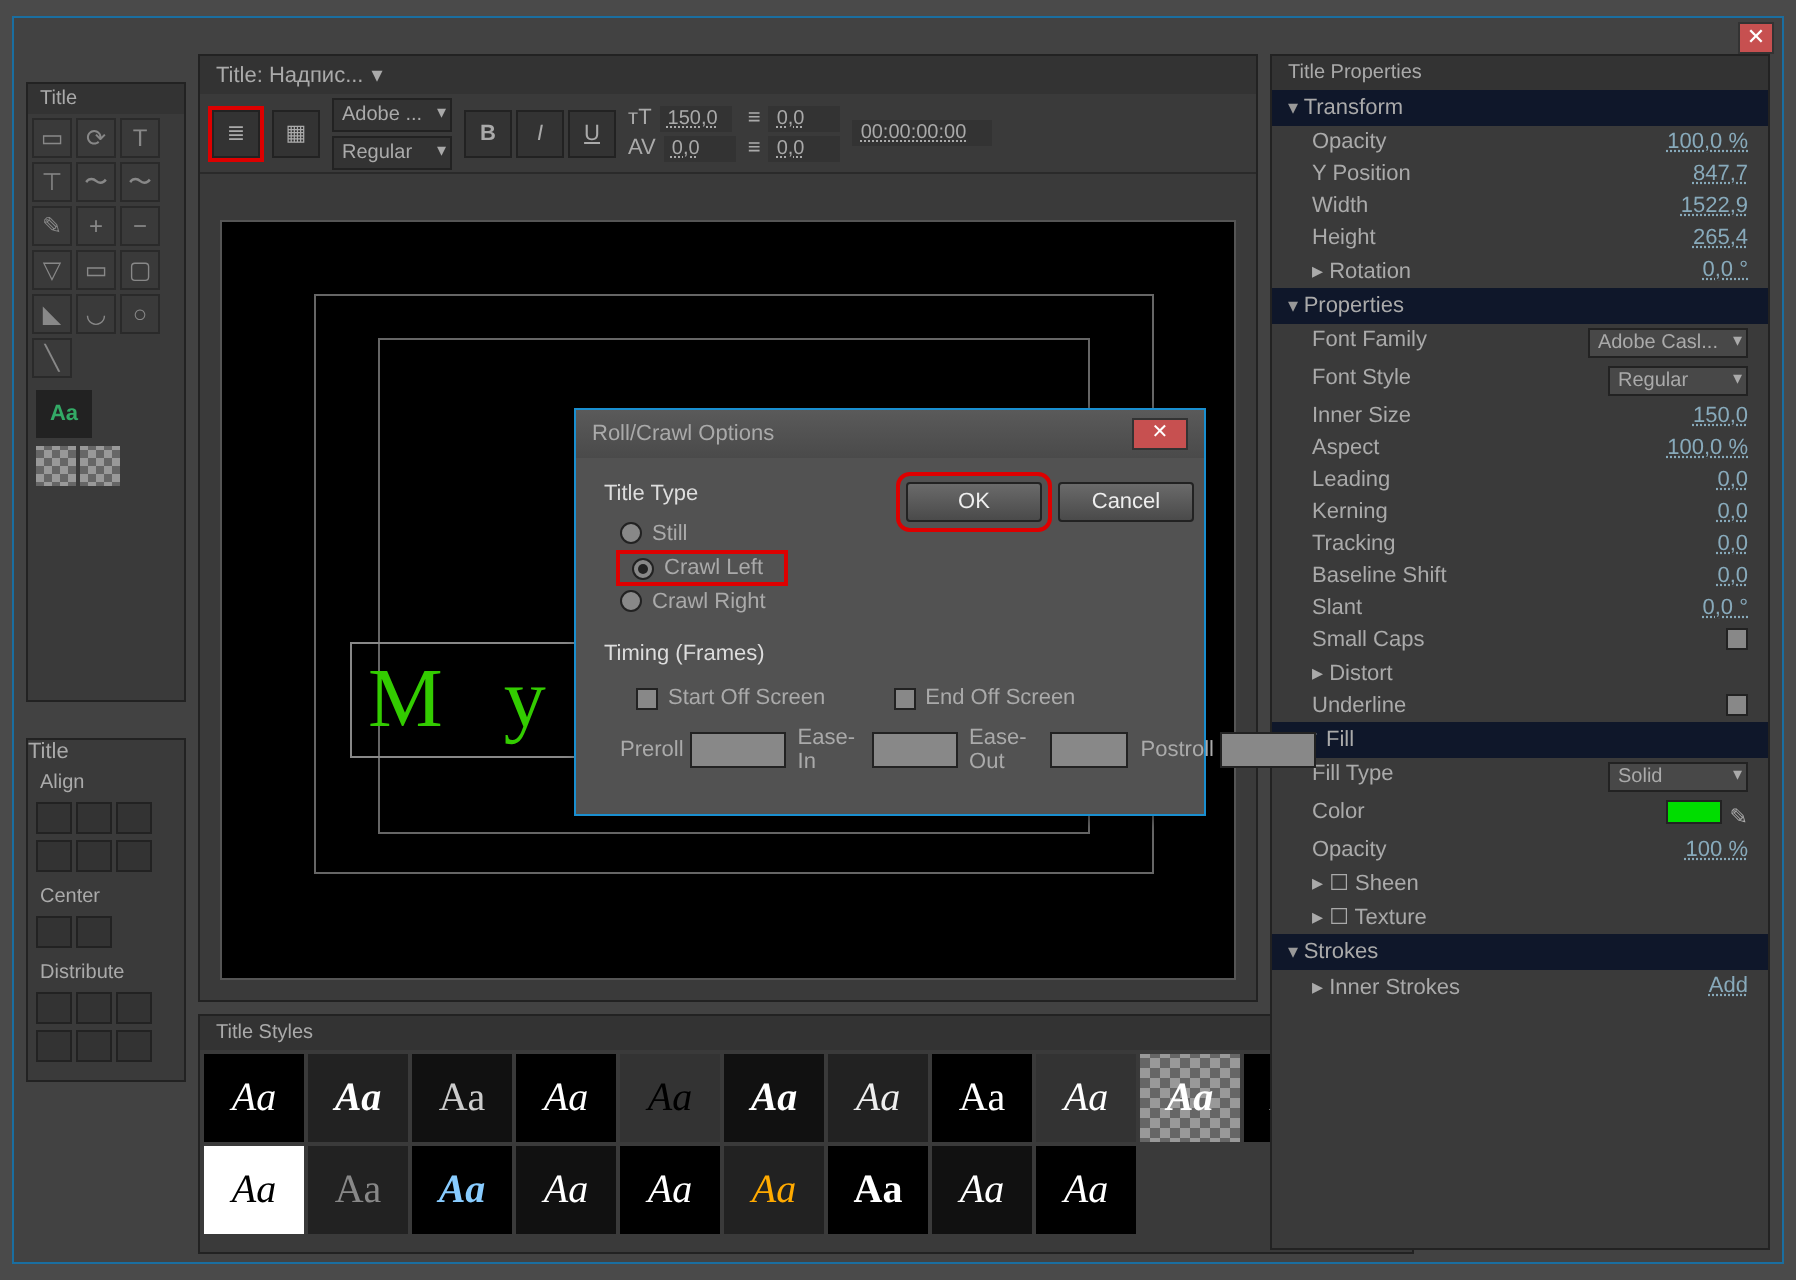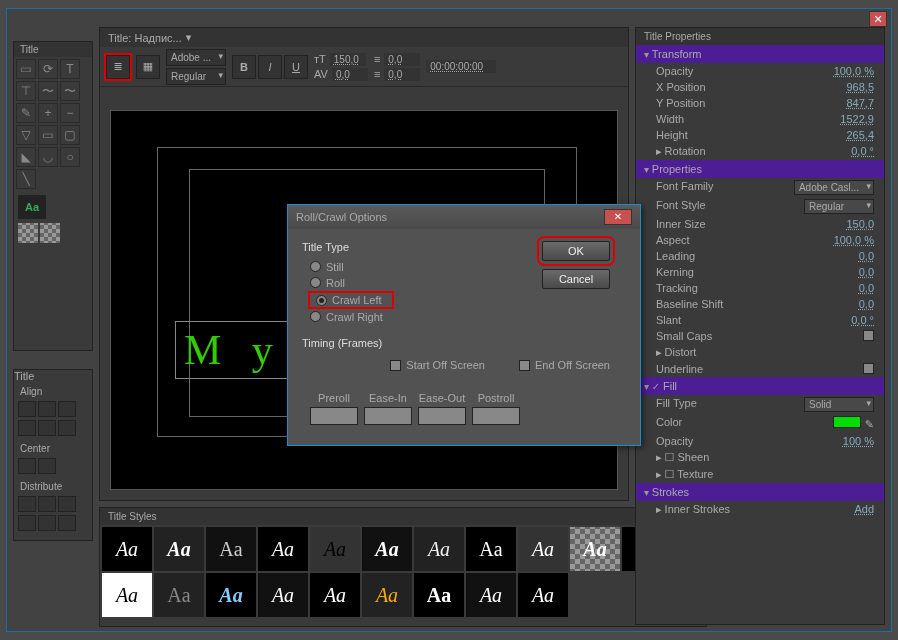--- a/index.html
+++ b/index.html
@@ -27,40 +27,40 @@
 .safe1 { position: absolute; top: 36px; left: 46px; width: 420px; height: 290px; border: 1px solid #666; }
 .safe2 { position: absolute; top: 58px; left: 78px; width: 356px; height: 248px; border: 1px solid #666; }
 .txt1 { position: absolute; top: 60px; left: 60px; color: #ddd; font-family: Georgia, serif; font-size: 36px; letter-spacing: 8px; }
 .txt2 { position: absolute; top: 210px; left: 64px; color: #3c0; font-family: Georgia, serif; font-size: 42px; letter-spacing: 10px; border: 1px solid #888; padding: 4px 8px; }
 .styles-panel { position: absolute; top: 498px; left: 92px; width: 608px; height: 120px; background: #3a3a3a; border: 1px solid #222; }
 .styles-panel .hdr { padding: 3px 8px; font-size: 10px; background: #333; }
 .style-grid { display: flex; flex-wrap: wrap; gap: 2px; padding: 2px; }
 .style-sw { width: 50px; height: 44px; background: #111; display: flex; align-items: center; justify-content: center; font-family: Georgia, serif; font-size: 20px; color: #ddd; font-style: italic; }
 .props-panel { position: absolute; top: 18px; right: 6px; width: 250px; height: 598px; background: #3a3a3a; border: 1px solid #222; overflow: hidden; }
 .props-panel .hdr { padding: 3px 8px; font-size: 10px; background: #333; }
-.prop-sec { padding: 3px 8px; font-size: 10px; color: #999; background: #4c1d95; }
+.prop-sec { padding: 3px 8px; font-size: 10px; color: #999; background: #0f172a; }
 .prop-row { display: flex; justify-content: space-between; padding: 2px 10px 2px 20px; font-size: 10px; }
 .prop-row .v { color: #8ab; text-decoration: underline dotted; }
 .dd2 { background: #484848; border: 1px solid #222; padding: 1px 14px 1px 4px; font-size: 10px; min-width: 70px; position: relative; }
 .dd2::after { content: '▾'; position: absolute; right: 2px; top: 0; font-size: 9px; }
-.dialog { position: absolute; top: 195px; left: 280px; width: 354px; background: #525252; border: 1px solid #1a8fd0; box-shadow: 2px 2px 6px rgba(0,0,0,0.5); }
+.dialog { position: absolute; top: 195px; left: 280px; width: 316px; background: #525252; border: 1px solid #1a8fd0; box-shadow: 2px 2px 6px rgba(0,0,0,0.5); }
 .dialog-tb { background: linear-gradient(#5a5a5a,#4a4a4a); padding: 4px 8px; color: #eee; display: flex; justify-content: space-between; align-items: center; }
 .dlg-close { width: 28px; height: 16px; background: #c75050; color: #fff; text-align: center; line-height: 14px; font-size: 10px; border: 1px solid #333; }
 .dialog-body { padding: 12px 14px 16px; position: relative; }
 .grp-title { color: #ddd; margin-bottom: 6px; }
 .radio-row { display: flex; align-items: flex-start; gap: 5px; padding: 2px 8px; color: #ccc; }
 .radio { width: 11px; height: 11px; border-radius: 50%; border: 1px solid #222; background: #888; display: inline-flex; align-items: center; justify-content: center; }
 .radio.sel::after { content: ''; width: 5px; height: 5px; border-radius: 50%; background: #222; }
 .radio-hl { outline: 2px solid #d00; padding: 1px 10px 1px 6px; display: inline-flex; align-items: center; gap: 5px; }
 .btn { width: 68px; height: 20px; background: linear-gradient(#6a6a6a,#4a4a4a); border: 1px solid #222; color: #eee; text-align: center; line-height: 18px; border-radius: 2px; }
 .btn.ok { outline: 2px solid #d00; outline-offset: 3px; }
 .chk-row { display: flex; align-items: center; gap: 5px; padding: 2px 8px; color: #ccc; }
 .chk { width: 11px; height: 11px; border: 1px solid #222; background: #888; }
 .timing-grid { display: flex; gap: 6px; padding: 4px 8px; }
-.timing-col { display: flex; flex-direction: column; gap: 3px; align-items: center; margin-top: 13px; }
+.timing-col { display: flex; flex-direction: row; gap: 3px; align-items: center; }
 .timing-inp { width: 48px; height: 18px; background: #888; border: 1px solid #222; }
 .color-sw { width: 28px; height: 12px; background: #0d0; border: 1px solid #222; display: inline-block; }
 .eyedrop { display:inline-block; margin-left:4px; }
 </style>
 </head>
 <body>
 
 <div class="window">
   <div class="window-close">✕</div>
 
@@ -195,24 +195,20 @@
   </div>
 
   <div class="props-panel">
     <div class="hdr">Title Properties</div>
     <div class="prop-sec">▾ <span>Transform</span></div>
     <div class="prop-row">
         <span>Opacity</span>
         <span class="v">100,0 %</span>
       </div>
     <div class="prop-row">
-        <span>X Position</span>
-        <span class="v">968,5</span>
-      </div>
-    <div class="prop-row">
         <span>Y Position</span>
         <span class="v">847,7</span>
       </div>
     <div class="prop-row">
         <span>Width</span>
         <span class="v">1522,9</span>
       </div>
     <div class="prop-row">
         <span>Height</span>
         <span class="v">265,4</span>
@@ -294,45 +290,41 @@
         <span class="v">Add</span>
       </div>
   </div>
 
   <div class="dialog">
     <div class="dialog-tb">
       <span>Roll/Crawl Options</span>
       <span class="dlg-close">✕</span>
     </div>
     <div class="dialog-body">
-      <div style="position:absolute;right:30px;top:12px;display:flex;flex-direction:column;gap:8px;">
+      <div style="position:absolute;right:5px;top:12px;display:flex;gap:8px;">
         <div class="btn ok">OK</div>
         <div class="btn">Cancel</div>
       </div>
       <div class="grp-title">Title Type</div>
       <div class="radio-row">
           <span class="radio"></span>
           <span>Still</span>
-        </div>
-      <div class="radio-row">
-          <span class="radio"></span>
-          <span>Roll</span>
         </div>
       <div class="radio-row">
           <span class="radio-hl">
             <span class="radio sel"></span>
             <span>Crawl Left</span>
           </span>
         </div>
       <div class="radio-row">
           <span class="radio"></span>
           <span>Crawl Right</span>
         </div>
       <div class="grp-title" style="margin-top:12px">Timing (Frames)</div>
-      <div style="display:flex;gap:18px;padding:2px 8px;justify-content:flex-end;">
+      <div style="display:flex;gap:18px;padding:2px 8px;">
         <div class="chk-row">
             <span class="chk"></span>
             <span>Start Off Screen</span>
           </div>
         <div class="chk-row">
             <span class="chk"></span>
             <span>End Off Screen</span>
           </div>
       </div>
       <div class="timing-grid">

